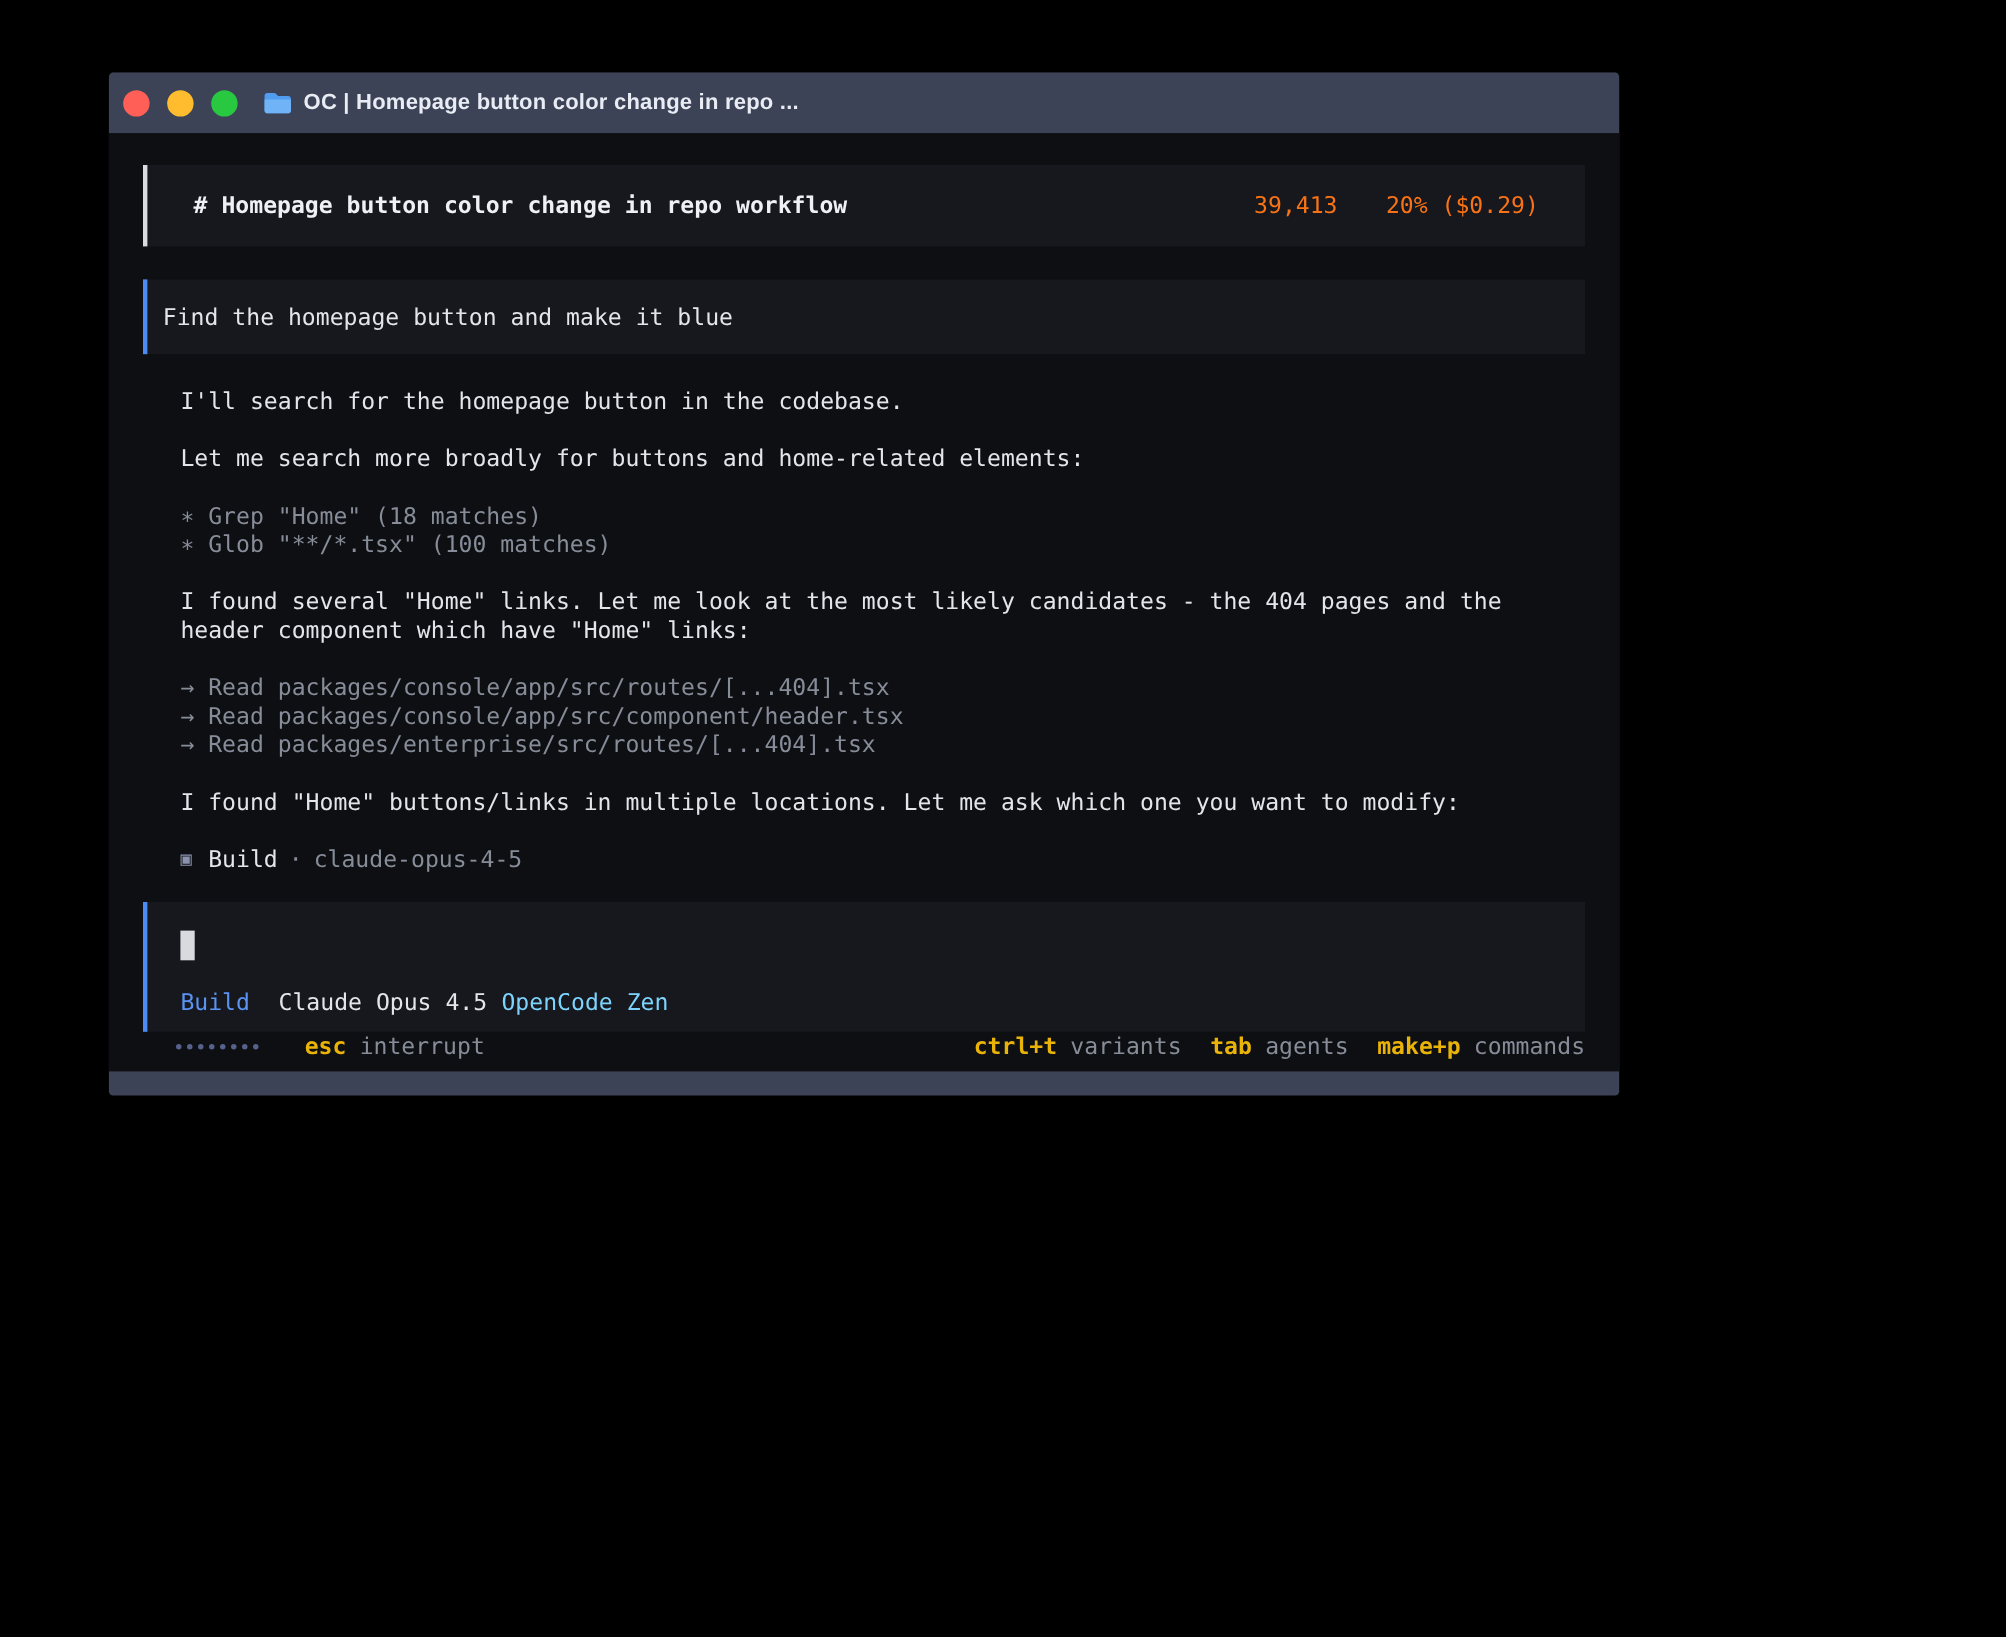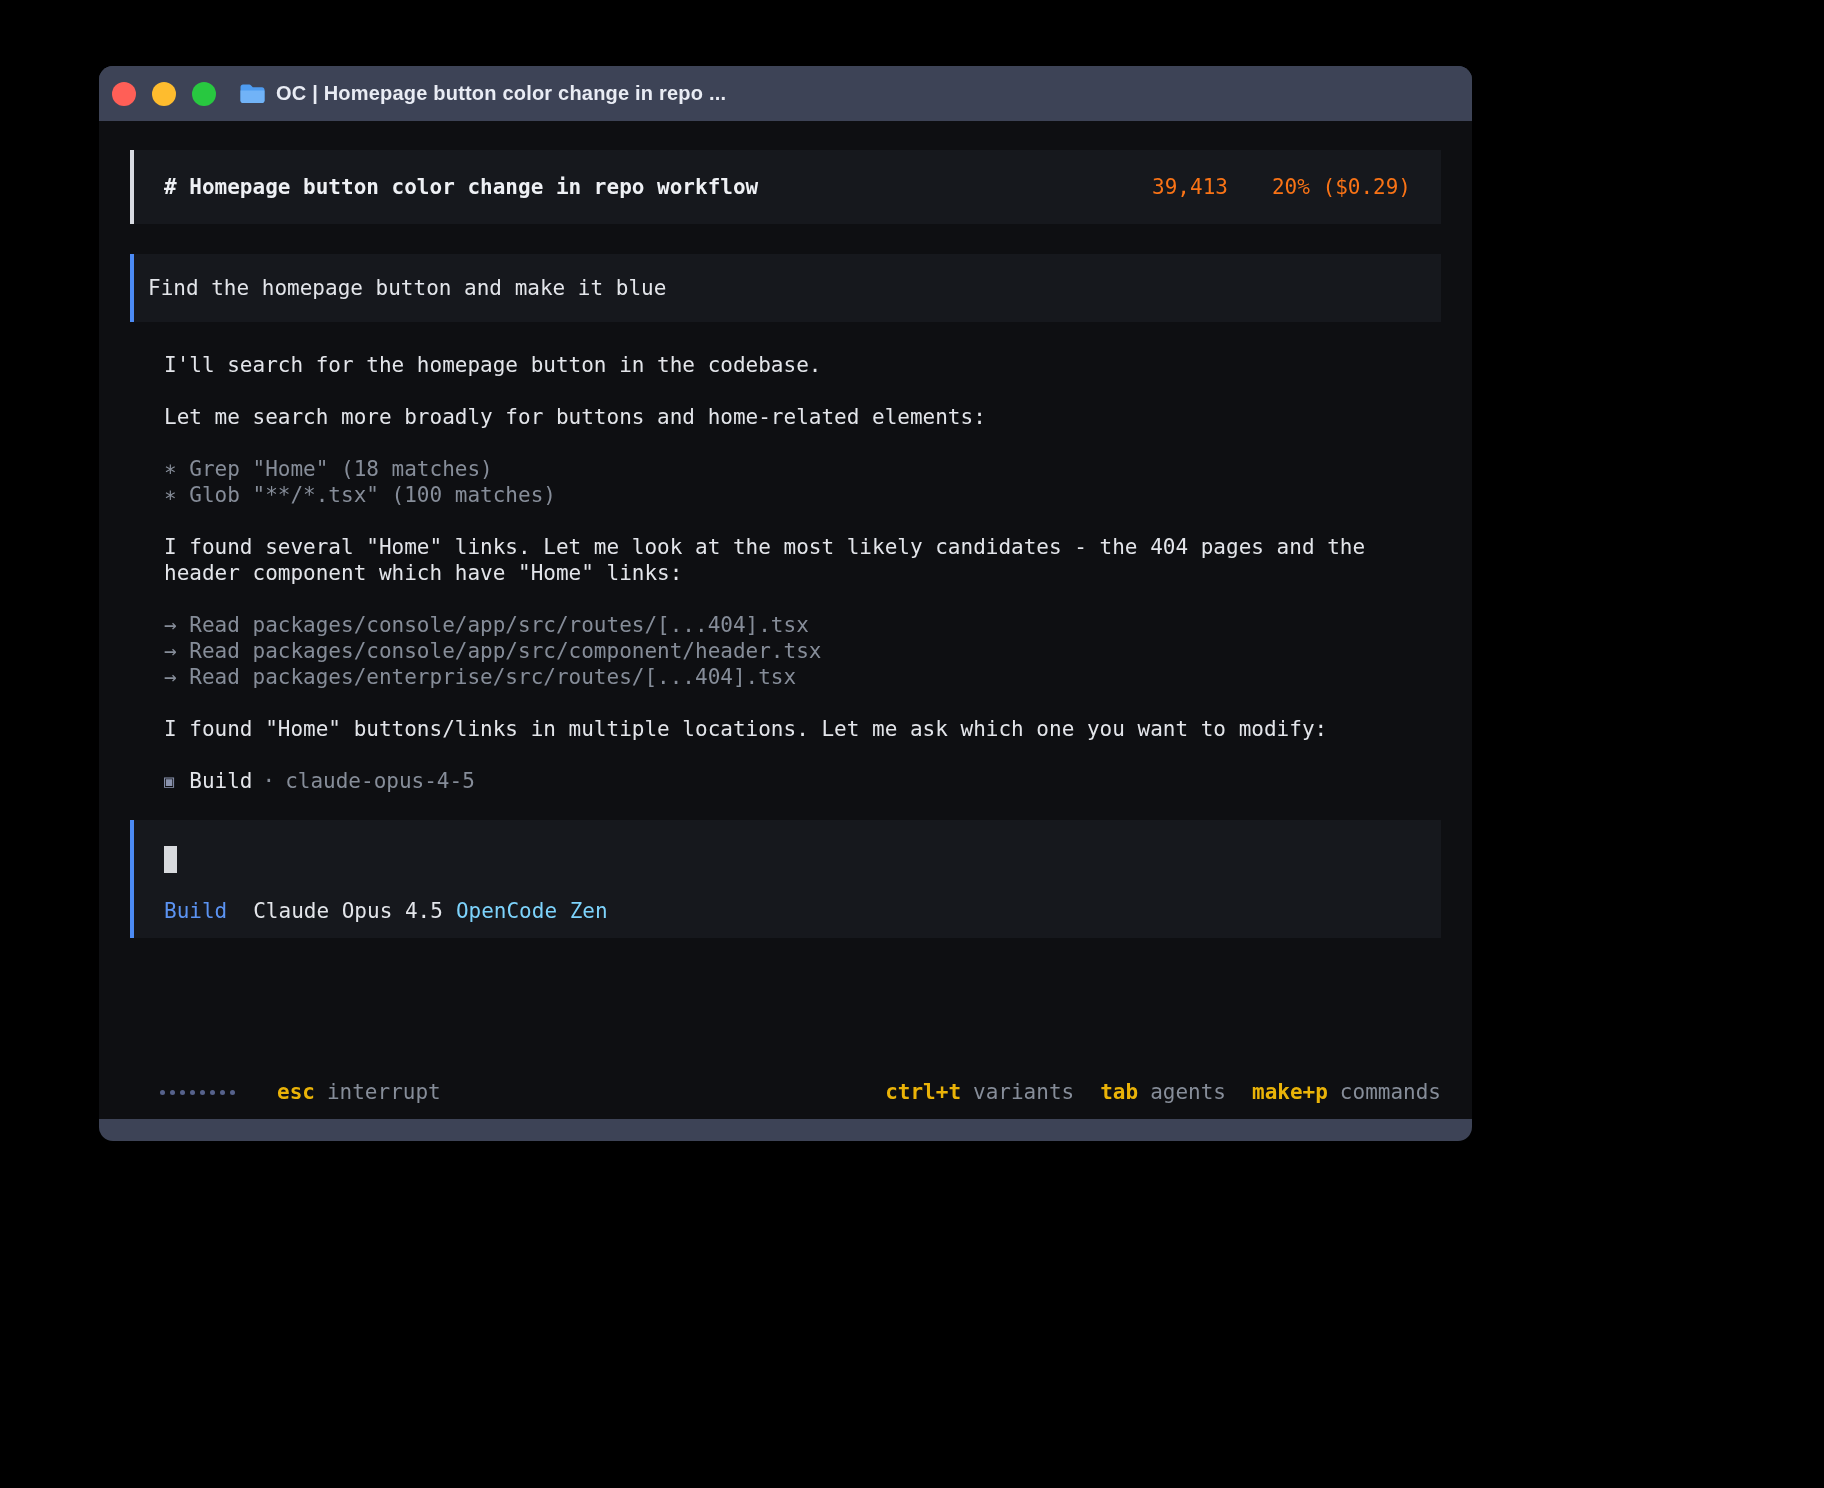--- a/index.html
+++ b/index.html
@@ -1,21 +1,21 @@
 <!DOCTYPE html>
 <html><head>
 <meta charset="utf-8">
 <style>
   * { margin:0; padding:0; box-sizing:border-box; }
   html,body { width:1824px; height:1488px; background:#000; overflow:hidden; }
   body { font-family:"DejaVu Sans Mono","Liberation Mono",monospace; }
 
   .window{
-    position:absolute; left:99px; top:66px; width:1373px; height:1075px;
-    background:#3d4356; border-radius:14px; overflow:hidden;
+    position:absolute; left:99px; top:66px; width:1373px; height:930px;
+    background:#3d4356; border-radius:4px; overflow:hidden;
     display:flex; flex-direction:column; padding-bottom:22px;
     box-shadow:0 18px 50px rgba(0,0,0,.6);
   }
   .titlebar{
     flex:0 0 55px; display:flex; align-items:center; padding:0 13px;
     background:#3d4356; font-family:"Liberation Sans",sans-serif;
   }
   .traffic{ display:flex; gap:16px; align-items:center; }
   .light{ width:24px; height:24px; border-radius:50%; display:block; }
   .light.red{ background:#ff5f57; }
@@ -25,21 +25,21 @@
   .wtitle{ margin-left:10px; color:#e9ecf4; font-size:20px; font-weight:bold; letter-spacing:.2px; }
 
   .terminal{
     flex:1; background:#0e0f12; padding:29px 31px 14px;
     color:#e3e5ea; font-size:21px; line-height:26px;
     display:flex; flex-direction:column; overflow:hidden;
   }
 
   .header-block{
     border-left:4px solid #d8dbe2; background:#16181d;
-    padding:24px 30px; display:flex; justify-content:space-between; align-items:center;
+    padding:24px 42px; display:flex; justify-content:space-between; align-items:center;
     margin-bottom:30px;
   }
   .header-title{ font-weight:bold; color:#eef0f4; }
   .header-stats{ display:flex; gap:44px; color:#f97316; }
 
   .user-block{
     border-left:4px solid #4c8bf5; background:#16181d;
     padding:21px 14px; margin-bottom:30px;
   }
 

